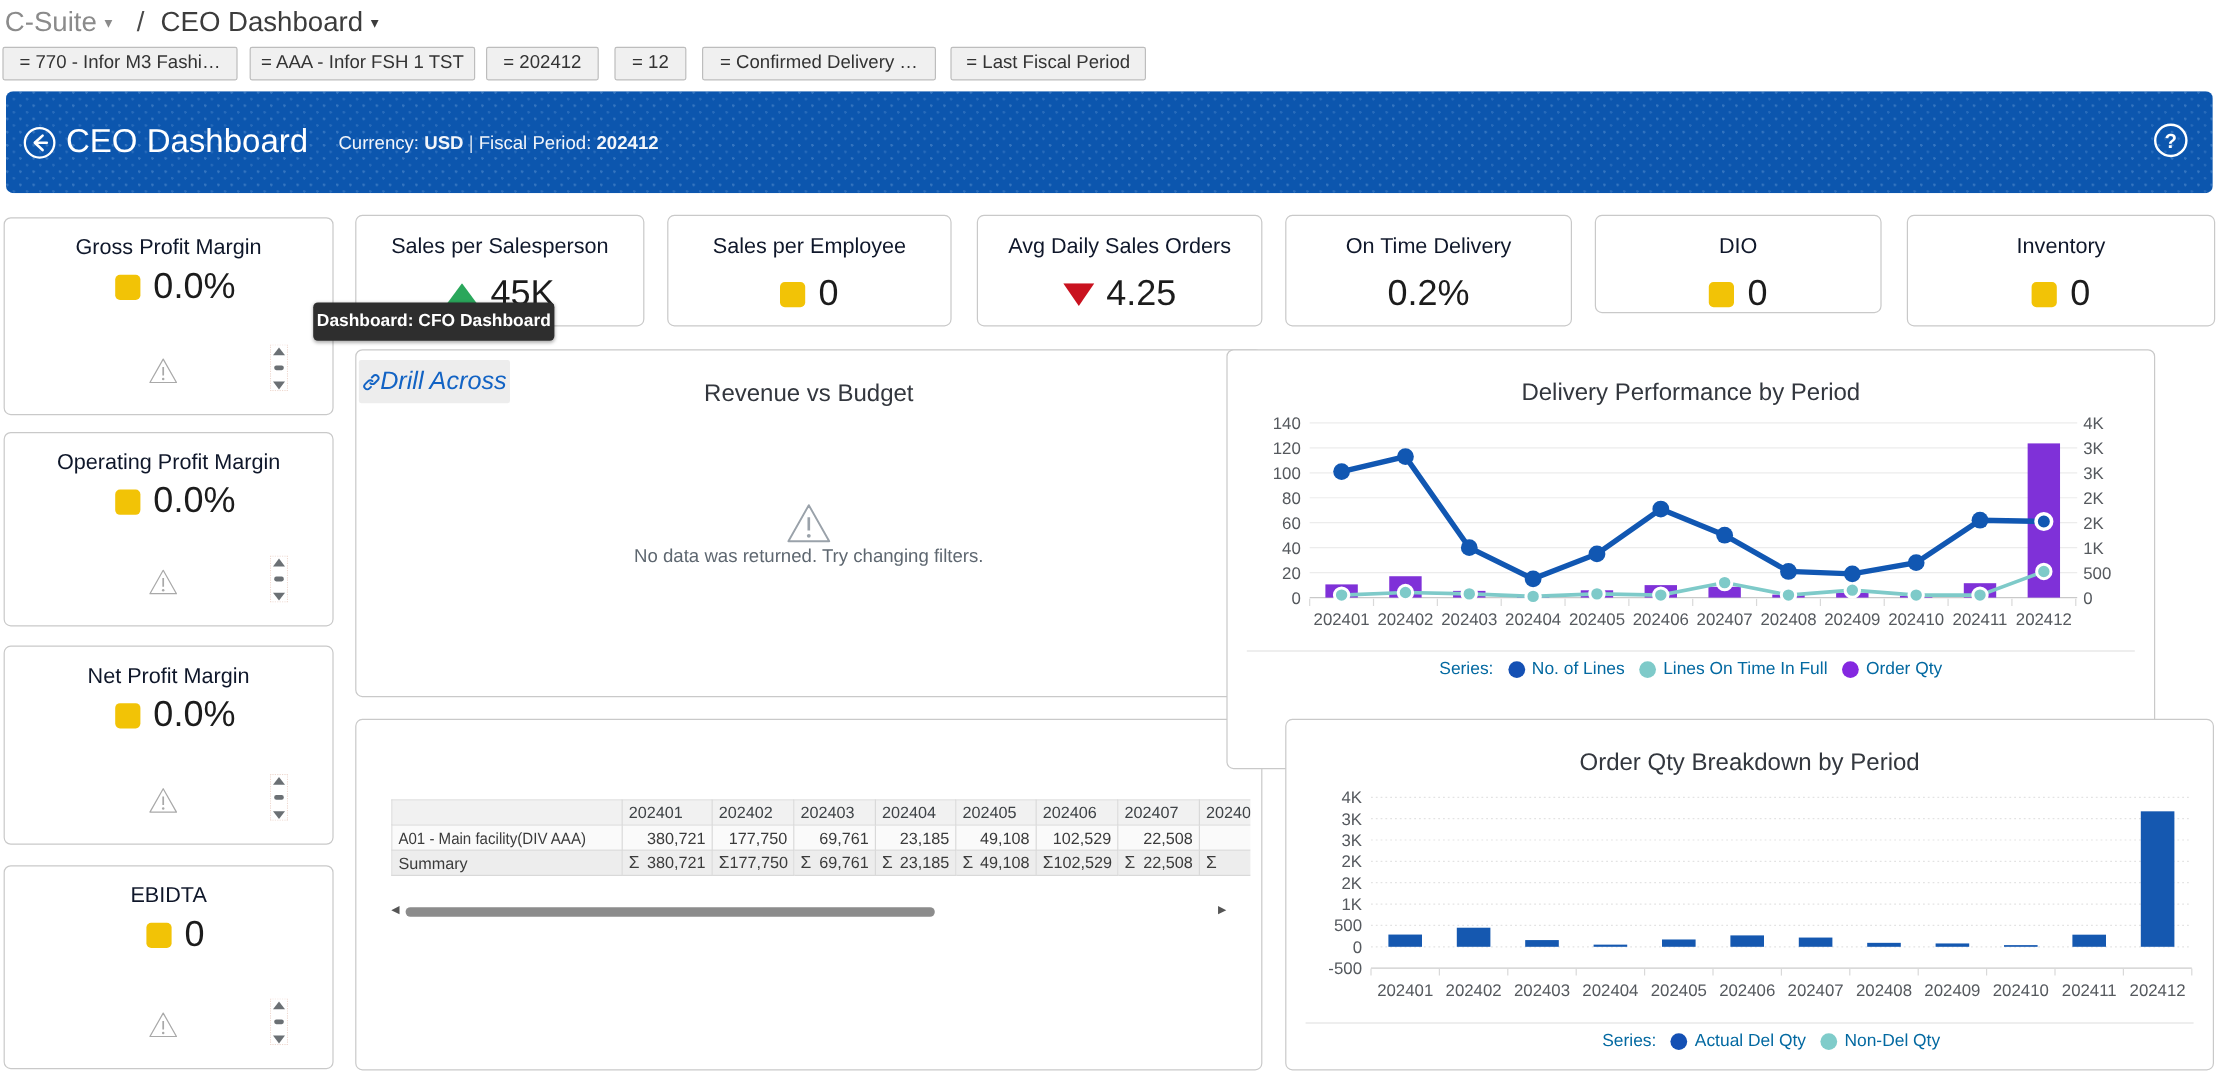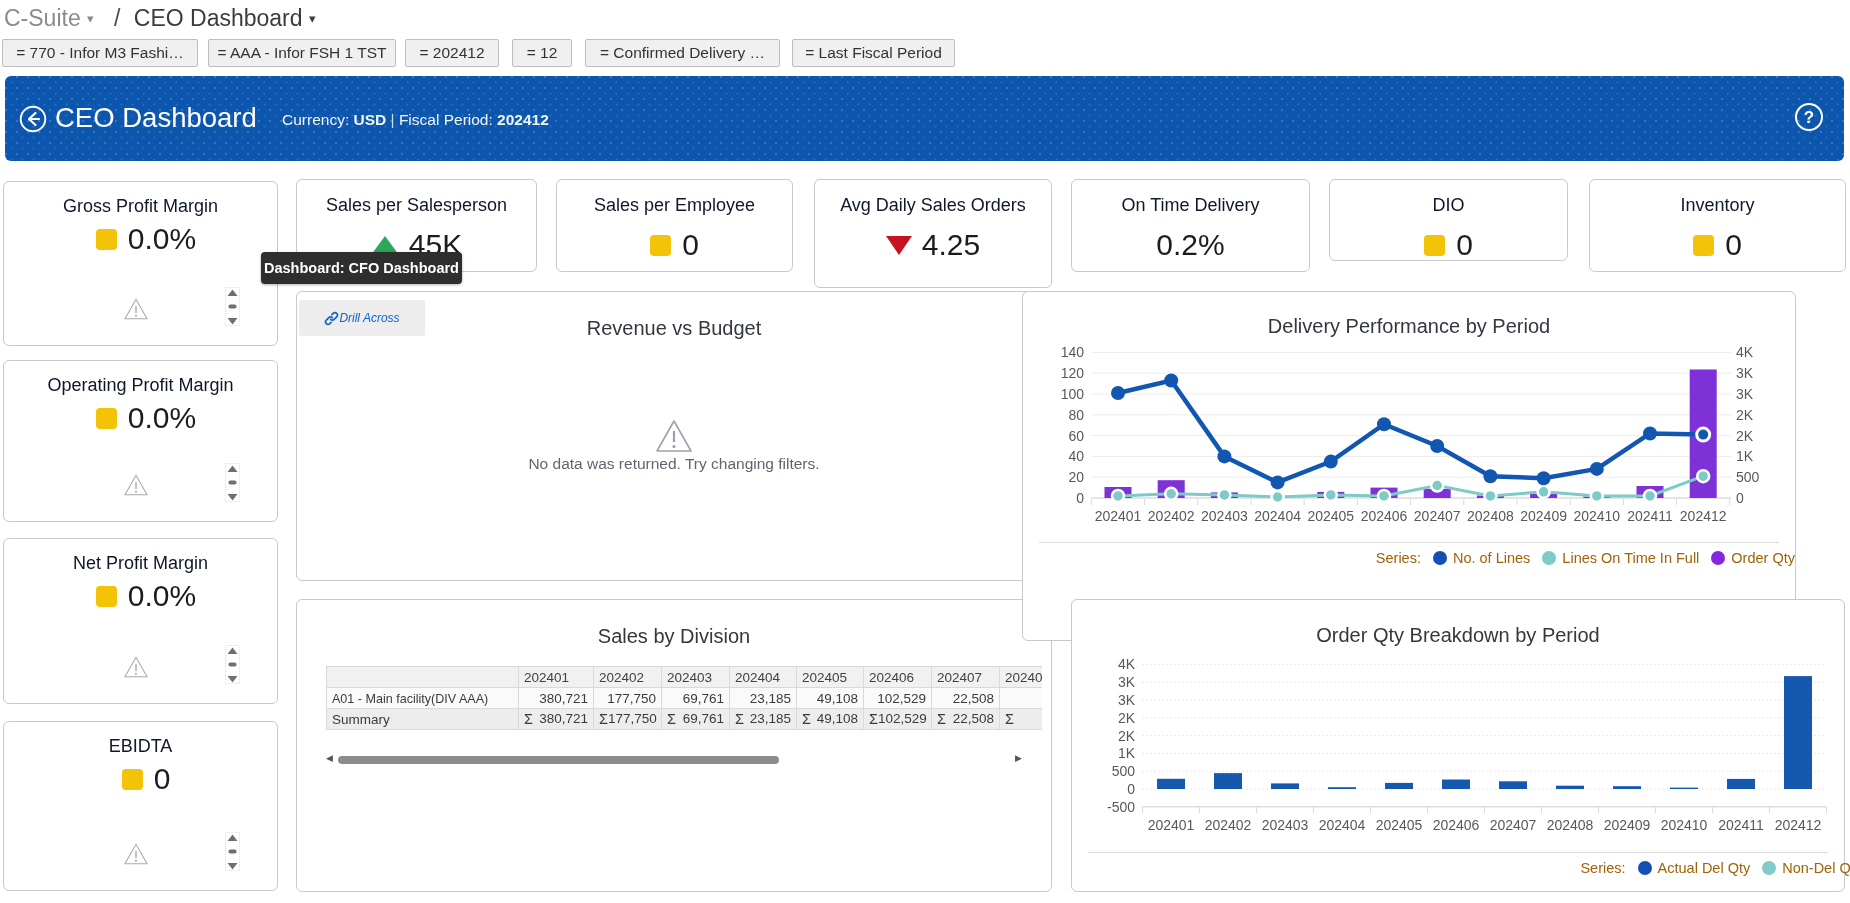--- a/index.html
+++ b/index.html
@@ -8,21 +8,21 @@
 .cval{display:flex;align-items:center;justify-content:center;margin-top:12px;font-size:30px;color:#1c1c1c}
 .tall .ctitle{margin-top:14px}
 .tall .cval{margin-top:5px;padding-left:11px}
 .ysq{width:21px;height:21px;background:#f2c306;border-radius:4px;margin-right:11px;display:inline-block}
 .spin{border:1px dotted #eed8cf;padding:1px 1px 0;border-radius:1px;line-height:0}
 .chip{display:inline-block;height:28px;line-height:26px;background:#f0f0f0;border:1px solid #bdbdbd;border-radius:2px;text-align:center;font-size:15.5px;color:#333;vertical-align:top}
 .ptitle{position:absolute;top:25px;width:100%;text-align:center;font-size:20px;color:#33373e}
 th,td{font-weight:normal;border:1px solid #d9d9d9;font-size:13.5px;color:#3b3b3b;padding:0 5px;height:21px;white-space:nowrap;overflow:hidden}
 .sqz{display:inline-block;transform-origin:left center;white-space:nowrap}
 table{border-collapse:collapse;table-layout:fixed}
-.legend{position:absolute;display:flex;align-items:center;justify-content:flex-end;width:100%;font-size:14.5px;color:#a16207}
+.legend{position:absolute;display:flex;align-items:center;justify-content:center;width:100%;font-size:14.5px;color:#0369a1}
 .lc{width:14px;height:14px;border-radius:50%;margin:0 6px 0 12px;flex:none}
 </style></head><body>
 <div class="abs" style="left:4px;top:5px;font-size:23px;color:#8b8b8b">C-Suite <span style="font-size:13px;position:relative;top:-3px">▾</span>
 <span style="color:#4a4a4a;margin-left:14px">/</span> <span style="color:#3c3c3c;margin-left:7px">CEO Dashboard</span> <span style="font-size:13px;color:#3c3c3c;position:relative;top:-3px">▾</span></div>
 <div class="abs" style="left:2px;top:39px"><span class="chip" style="width:196px;margin-right:10px">= 770 - Infor M3 Fashi…</span><span class="chip" style="width:188px;margin-right:9px">= AAA - Infor FSH 1 TST</span><span class="chip" style="width:94px;margin-right:13px">= 202412</span><span class="chip" style="width:60px;margin-right:13px">= 12</span><span class="chip" style="width:195px;margin-right:12px">= Confirmed Delivery …</span><span class="chip" style="width:163px;margin-right:0px">= Last Fiscal Period</span></div>
 <div class="abs" style="left:5px;top:76px;width:1839px;height:85px;border-radius:6px;
 background-color:#0c56ae;background-image:radial-gradient(circle at 1px 1px, rgba(170,205,240,0.26) 1px, transparent 1.2px),radial-gradient(circle at 1px 1px, rgba(170,205,240,0.18) 1px, transparent 1.2px);background-size:11px 11px,11px 11px;background-position:0 0,5.5px 5.5px">
 <svg width="30" height="30" viewBox="0 0 30 30" style="position:absolute;left:13px;top:103px;top:28px">
 <circle cx="15" cy="15" r="12.3" fill="none" stroke="#fff" stroke-width="1.9"></circle>
 <path d="M17.5 9 L11 15 L17.5 21" fill="none" stroke="#fff" stroke-width="2.2" stroke-linecap="round" stroke-linejoin="round"></path>
@@ -120,21 +120,21 @@
       <span>45K</span>
     </div>
   </div>
 <div class="card" style="left:556px;top:179px;width:237px;height:93px">
     <div class="ctitle">Sales per Employee</div>
     <div class="cval">
       <span class="ysq"></span>
       <span>0</span>
     </div>
   </div>
-<div class="card" style="left:814px;top:179px;width:238px;height:109px">
+<div class="card" style="left:814px;top:179px;width:238px;height:93px">
     <div class="ctitle">Avg Daily Sales Orders</div>
     <div class="cval">
       <svg width="26" height="19" viewBox="0 0 26 19" style="margin-right:10px">
         <path d="M0 0 L26 0 L13 19 Z" fill="#c9121f"></path>
       </svg>
       <span>4.25</span>
     </div>
   </div>
 <div class="card" style="left:1071px;top:179px;width:239px;height:93px">
     <div class="ctitle">On Time Delivery</div>
@@ -155,31 +155,30 @@
       <span class="ysq"></span>
       <span>0</span>
     </div>
   </div>
 <div class="panel" style="left:296px;top:291px;width:756px;height:290px">
 <div class="ptitle">Revenue vs Budget</div>
 <div style="position:absolute;left:2px;top:8px;width:126px;height:36px;background:#ededed;border-radius:2px;display:flex;align-items:center;justify-content:center">
 <svg width="15" height="15" viewBox="0 0 24 24">
         <path d="M10.6 13.4a4 4 0 0 0 5.7 0l4-4a4 4 0 1 0-5.7-5.7l-2 2M13.4 10.6a4 4 0 0 0-5.7 0l-4 4a4 4 0 1 0 5.7 5.7l2-2" fill="none" stroke="#1263c4" stroke-width="2.6" stroke-linecap="round"></path>
       </svg>
-<span style="font-size:12px;font-style:italic;color:#1263c4;margin-left:0">Drill Across</span>
+<span style="font-size:21px;font-style:italic;color:#1263c4;margin-left:0">Drill Across</span>
     </div>
 <div style="position:absolute;left:0;top:126px;width:100%;text-align:center"><svg width="40" height="36" viewBox="0 0 40 36">
         <path d="M20 3 L37 33 L3 33 Z" fill="none" stroke="#9aa2aa" stroke-width="1.6" stroke-linejoin="round"></path>
         <line x1="20" y1="13" x2="20" y2="24" stroke="#9aa2aa" stroke-width="2.2"></line>
         <circle cx="20" cy="28.5" r="1.6" fill="#9aa2aa"></circle>
       </svg></div>
 <div style="position:absolute;left:0;top:163px;width:100%;text-align:center;font-size:15.5px;color:#5e6770">No data was returned. Try changing filters.</div>
 </div>
 <div class="panel" style="left:296px;top:599px;width:756px;height:293px">
-<div class="ptitle">Sales by Division</div>
 <div style="position:absolute;left:29px;top:66px;width:716px;height:86px;overflow:hidden">
       <table style="width:721px">
         <tbody>
           <tr>
             <th style="width:192px;text-align:left;background:#f1f1f1;color:#3e4246"></th>
             <th style="width:75px;text-align:left;background:#f1f1f1;color:#3e4246">202401</th>
             <th style="width:68px;text-align:left;background:#f1f1f1;color:#3e4246">202402</th>
             <th style="width:68px;text-align:left;background:#f1f1f1;color:#3e4246">202403</th>
             <th style="width:67px;text-align:left;background:#f1f1f1;color:#3e4246">202404</th>
             <th style="width:67px;text-align:left;background:#f1f1f1;color:#3e4246">202405</th>

